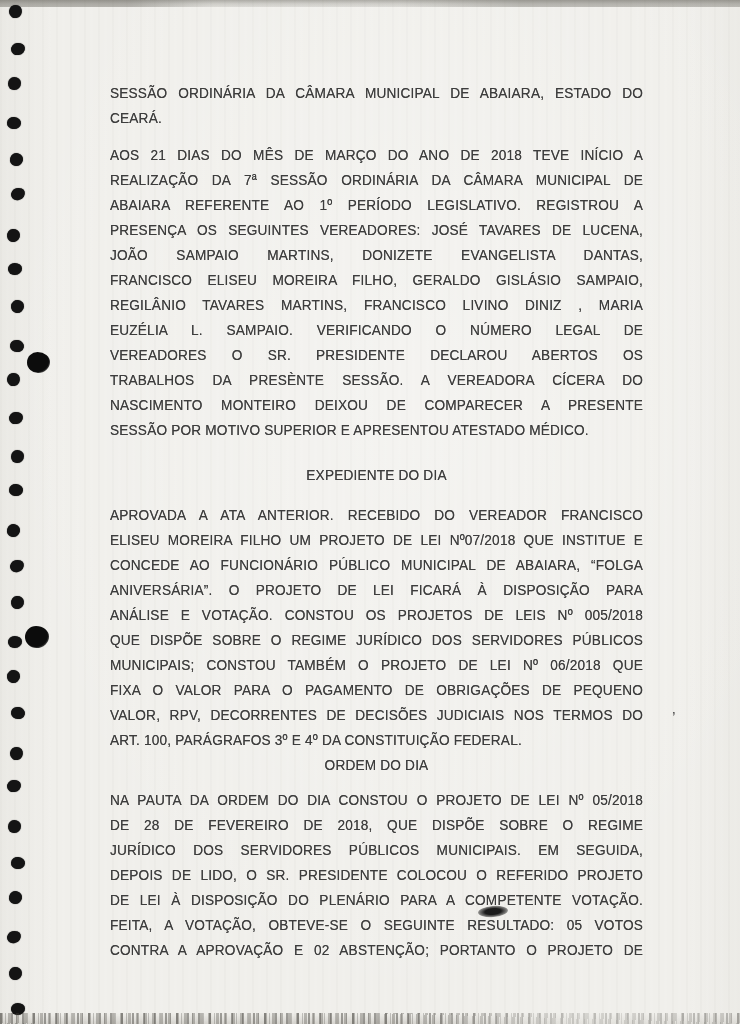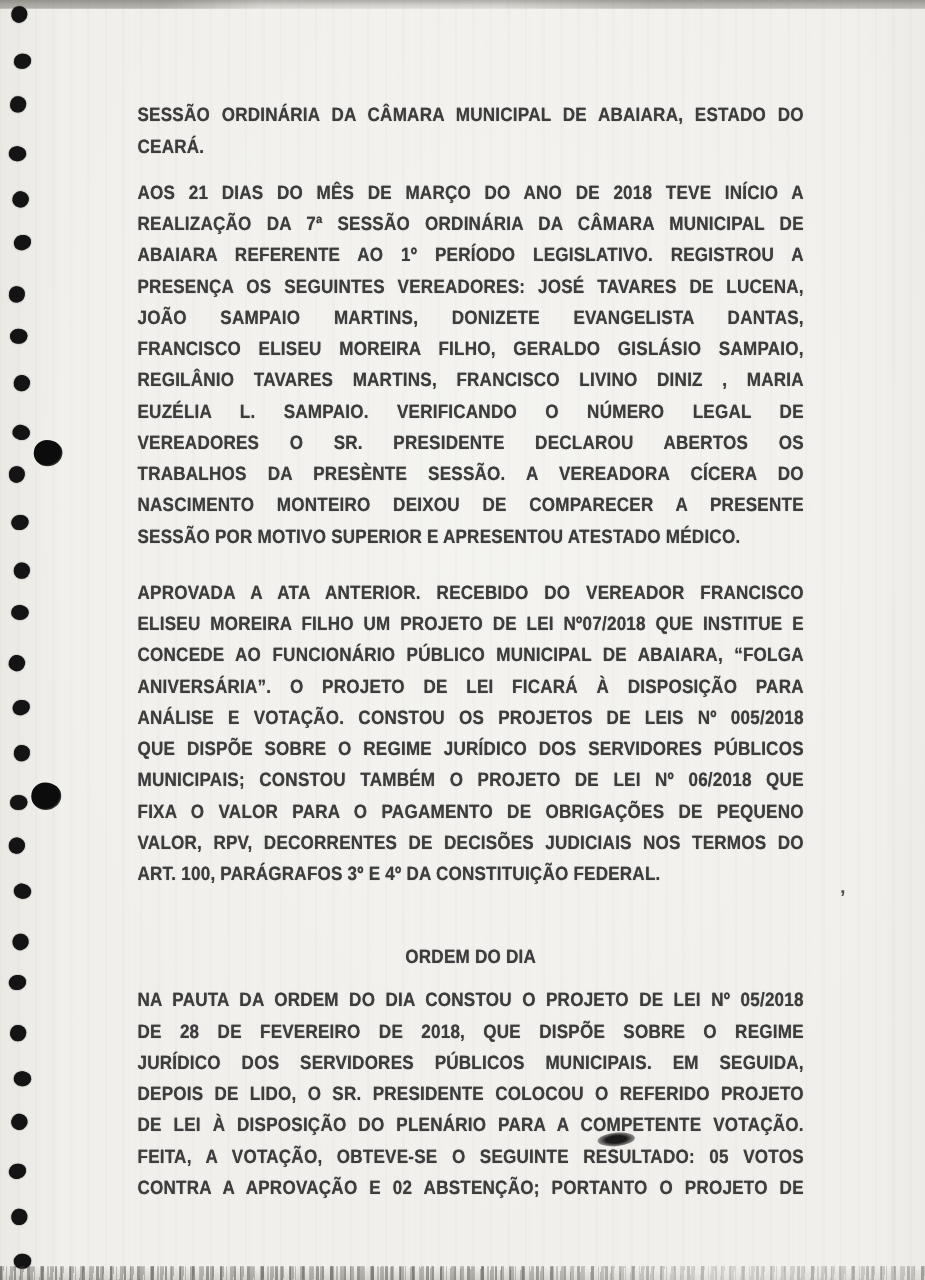--- a/index.html
+++ b/index.html
@@ -5,21 +5,21 @@
   html,body{margin:0;padding:0;width:740px;height:1024px;overflow:hidden;}
   body{
     position:relative;
     background:
       radial-gradient(ellipse at 55% 38%, rgba(255,255,255,.28), transparent 72%),
       linear-gradient(90deg, rgba(198,196,188,.14), transparent 7%, transparent 93%, rgba(198,196,188,.10)),
       repeating-linear-gradient(90deg, rgba(120,118,108,.03) 0 2px, transparent 2px 6px, rgba(255,255,255,.05) 6px 9px, transparent 9px 14px),
       #f0efeb;
     font-family:"Liberation Sans", sans-serif;
   }
-  .page{position:absolute;inset:0;font-weight:bold;}
+  .page{position:absolute;inset:0;}
 
   
   .holes{position:absolute;left:0;top:0;width:60px;height:1024px;}
   .hole{position:absolute;background:#141414;border-radius:48% 52% 50% 46% / 52% 46% 54% 48%;
         box-shadow:0 0 1px rgba(20,20,20,.8);}
   .bigmark{position:absolute;background:radial-gradient(ellipse at 45% 45%, #0c0c0c 62%, rgba(12,12,12,.55) 80%, transparent);
         border-radius:46% 54% 52% 48% / 50% 48% 52% 50%;}
 
   
   .content{position:absolute;left:110px;top:80px;width:533px;color:#3d3d3d;}
@@ -28,21 +28,21 @@
     font-size:15.5px;line-height:25px;letter-spacing:.2px;
     text-shadow:0 0 .7px rgba(61,61,61,.75);
     white-space:normal;
   }
   .line.just{text-align:justify;text-align-last:justify;text-justify:inter-word;}
   .heading .line{text-align:center;text-align-last:center;}
   [data-name="title-paragraph"]{margin-bottom:12px;}
   [data-name="opening-paragraph"]{margin-bottom:20px;}
   [data-name="expediente-heading"]{margin-bottom:15px;}
   [data-name="expediente-paragraph"]{margin-bottom:0;}
-  [data-name="ordem-heading"]{margin-bottom:10px;margin-top:41px;}
+  [data-name="ordem-heading"]{margin-bottom:10px;}
 
   
   .top-smudge{position:absolute;left:0;top:0;width:740px;height:7px;
     background:
       linear-gradient(90deg, rgba(92,90,82,.40) 0 130px, rgba(92,90,82,.14) 210px 400px, rgba(92,90,82,.34) 520px 740px),
       linear-gradient(180deg, rgba(110,108,100,.42), rgba(110,108,100,.12) 55%, transparent);
   }
   .bottom-noise{position:absolute;left:0;top:1013px;width:740px;height:11px;opacity:.8;
     background:
       linear-gradient(90deg, rgba(240,239,235,0) 0 55%, rgba(240,239,235,.55) 78%, rgba(240,239,235,.3) 100%),
@@ -105,20 +105,23 @@
         <div class="line just" data-name="text-line">PRESENÇA OS SEGUINTES VEREADORES: JOSÉ TAVARES DE LUCENA,</div>
         <div class="line just" data-name="text-line">JOÃO SAMPAIO MARTINS, DONIZETE EVANGELISTA DANTAS,</div>
         <div class="line just" data-name="text-line">FRANCISCO ELISEU MOREIRA FILHO, GERALDO GISLÁSIO SAMPAIO,</div>
         <div class="line just" data-name="text-line">REGILÂNIO TAVARES MARTINS, FRANCISCO LIVINO DINIZ , MARIA</div>
         <div class="line just" data-name="text-line">EUZÉLIA L. SAMPAIO. VERIFICANDO O NÚMERO LEGAL DE</div>
         <div class="line just" data-name="text-line">VEREADORES O SR. PRESIDENTE DECLAROU ABERTOS OS</div>
         <div class="line just" data-name="text-line">TRABALHOS DA PRESÈNTE SESSÃO. A VEREADORA CÍCERA DO</div>
         <div class="line just" data-name="text-line">NASCIMENTO MONTEIRO DEIXOU DE COMPARECER A PRESENTE</div>
         <div class="line" data-name="text-line">SESSÃO POR MOTIVO SUPERIOR E APRESENTOU ATESTADO MÉDICO.</div>
       </div>
+      <div class="heading" data-name="expediente-heading">
+        <div class="line" data-name="section-heading">EXPEDIENTE DO DIA</div>
+      </div>
       <div class="para" data-name="expediente-paragraph">
         <div class="line just" data-name="text-line">APROVADA A ATA ANTERIOR. RECEBIDO DO VEREADOR FRANCISCO</div>
         <div class="line just" data-name="text-line">ELISEU MOREIRA FILHO UM PROJETO DE LEI Nº07/2018 QUE INSTITUE E</div>
         <div class="line just" data-name="text-line">CONCEDE AO FUNCIONÁRIO PÚBLICO MUNICIPAL DE ABAIARA, “FOLGA</div>
         <div class="line just" data-name="text-line">ANIVERSÁRIA”. O PROJETO DE LEI FICARÁ À DISPOSIÇÃO PARA</div>
         <div class="line just" data-name="text-line">ANÁLISE E VOTAÇÃO. CONSTOU OS PROJETOS DE LEIS Nº 005/2018</div>
         <div class="line just" data-name="text-line">QUE DISPÕE SOBRE O REGIME JURÍDICO DOS SERVIDORES PÚBLICOS</div>
         <div class="line just" data-name="text-line">MUNICIPAIS; CONSTOU TAMBÉM O PROJETO DE LEI Nº 06/2018 QUE</div>
         <div class="line just" data-name="text-line">FIXA O VALOR PARA O PAGAMENTO DE OBRIGAÇÕES DE PEQUENO</div>
         <div class="line just" data-name="text-line">VALOR, RPV, DECORRENTES DE DECISÕES JUDICIAIS NOS TERMOS DO</div>

